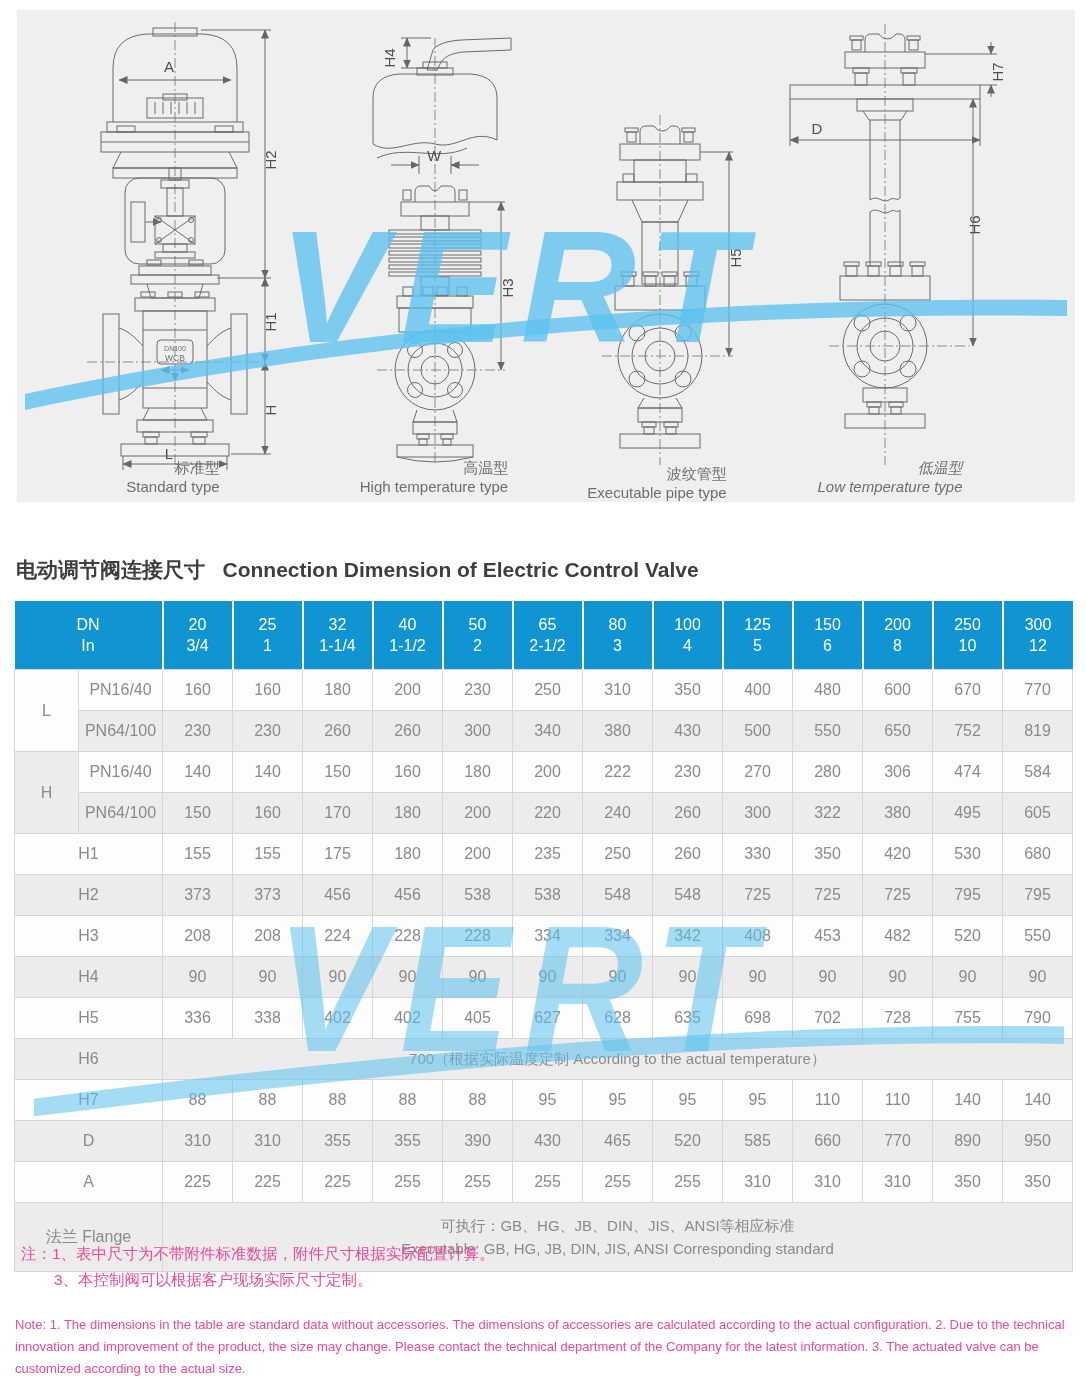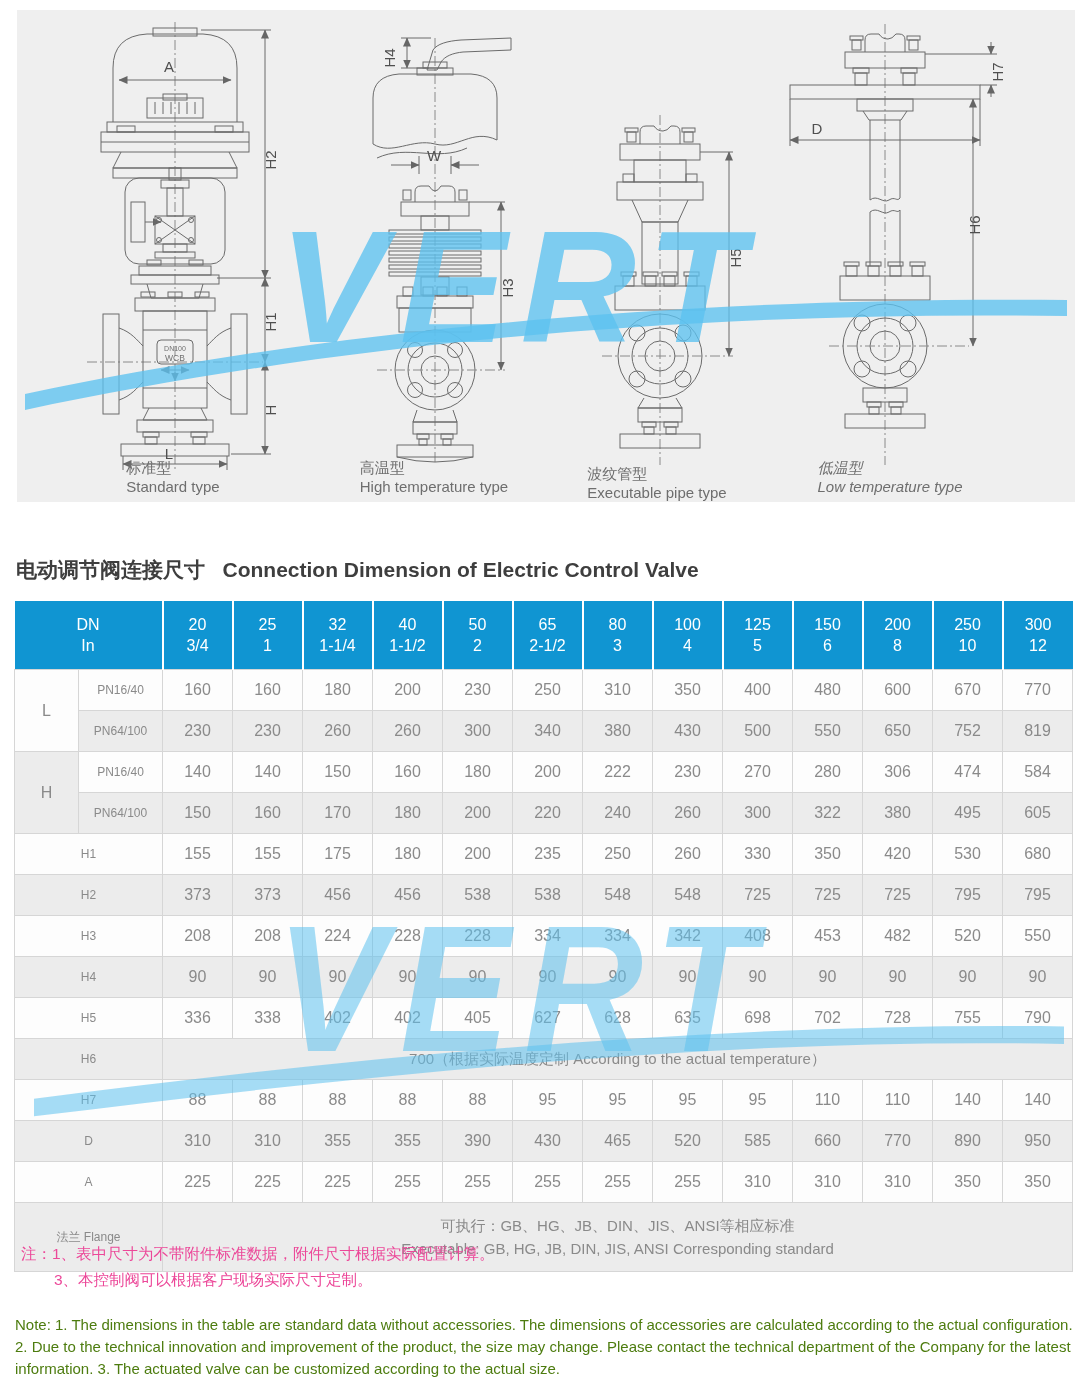--- a/index.html
+++ b/index.html
@@ -3,52 +3,52 @@
 <meta charset="utf-8">
 <style>
   html,body{margin:0;padding:0;}
   body{width:1086px;height:1379px;position:relative;background:#ffffff;
        font-family:"Liberation Sans",sans-serif;}
 
   
   .panel{position:absolute;left:17px;top:10px;width:1058px;height:492px;background:#efefef;}
   .panel svg.drawings{position:absolute;left:0;top:0;z-index:1;}
   .wm{position:absolute;left:0;top:0;width:100%;height:100%;pointer-events:none;z-index:4;}
-  .type-label{position:absolute;top:448px;transform:translateX(-50%);text-align:left;
+  .type-label{position:absolute;top:448px;transform:translateX(-50%);text-align:right;
               color:#6e6e6e;font-size:15px;line-height:19px;z-index:3;white-space:nowrap;}
   svg text.dim{font-size:15px;fill:#4f4f4f;}
   svg text.mark{fill:#707070;}
 
   
   .section-title{position:absolute;left:16px;top:556px;font-size:21px;font-weight:bold;
                  color:#3e3e3e;white-space:nowrap;}
 
   
   .table-wrap{position:absolute;left:14px;top:601px;width:1058px;}
   table{border-collapse:collapse;table-layout:fixed;width:1058px;}
   th{background:#1095d2;color:#fff;font-weight:normal;font-size:16px;line-height:21px;
      border-right:2px solid #ffffff;height:68px;padding:0;text-align:center;vertical-align:middle;}
   th:last-child{border-right:none;}
   td{border:1px solid #d6d6d6;text-align:center;color:#8a8a8a;font-size:16px;height:40px;
      padding:0;vertical-align:middle;}
   tr.plain td{background:#fdfdfd;}
   tr.shade td{background:#ececec;}
   td.group-cell{background:#fdfdfd;}
   td.group-cell.shade-cell{background:#ececec;}
-  td.label-cell{font-size:12px;}
+  td.label-cell{font-size:16px;}
   td.span-cell{font-size:15px;margin-left:40px;}
   tr.flange td{height:68px;}
   .flange-line{line-height:23px;}
 
   
   .notes-zh{position:absolute;left:21px;top:1241px;width:1060px;color:#ec4899;
             font-size:15.5px;line-height:26px;}
   .notes-zh .indent{padding-left:33px;}
-  .notes-en{position:absolute;left:15px;top:1314px;width:1066px;color:#4d7c0f;
-            font-size:15px;line-height:22px;text-align:left;}
+  .notes-en{position:absolute;left:15px;top:1314px;width:1066px;color:#ec4899;
+            font-size:13px;line-height:22px;text-align:left;}
 </style>
 </head>
 <body>
 
 <div class="panel">
 
   <svg class="drawings" width="1058" height="492" viewBox="0 0 1058 492">
     <defs>
       <marker id="ar" markerWidth="9" markerHeight="8" refX="8.5" refY="4" orient="auto-start-reverse" markerUnits="userSpaceOnUse">
         <path d="M0,0 L9,4 L0,8 Z" fill="#666"></path>

